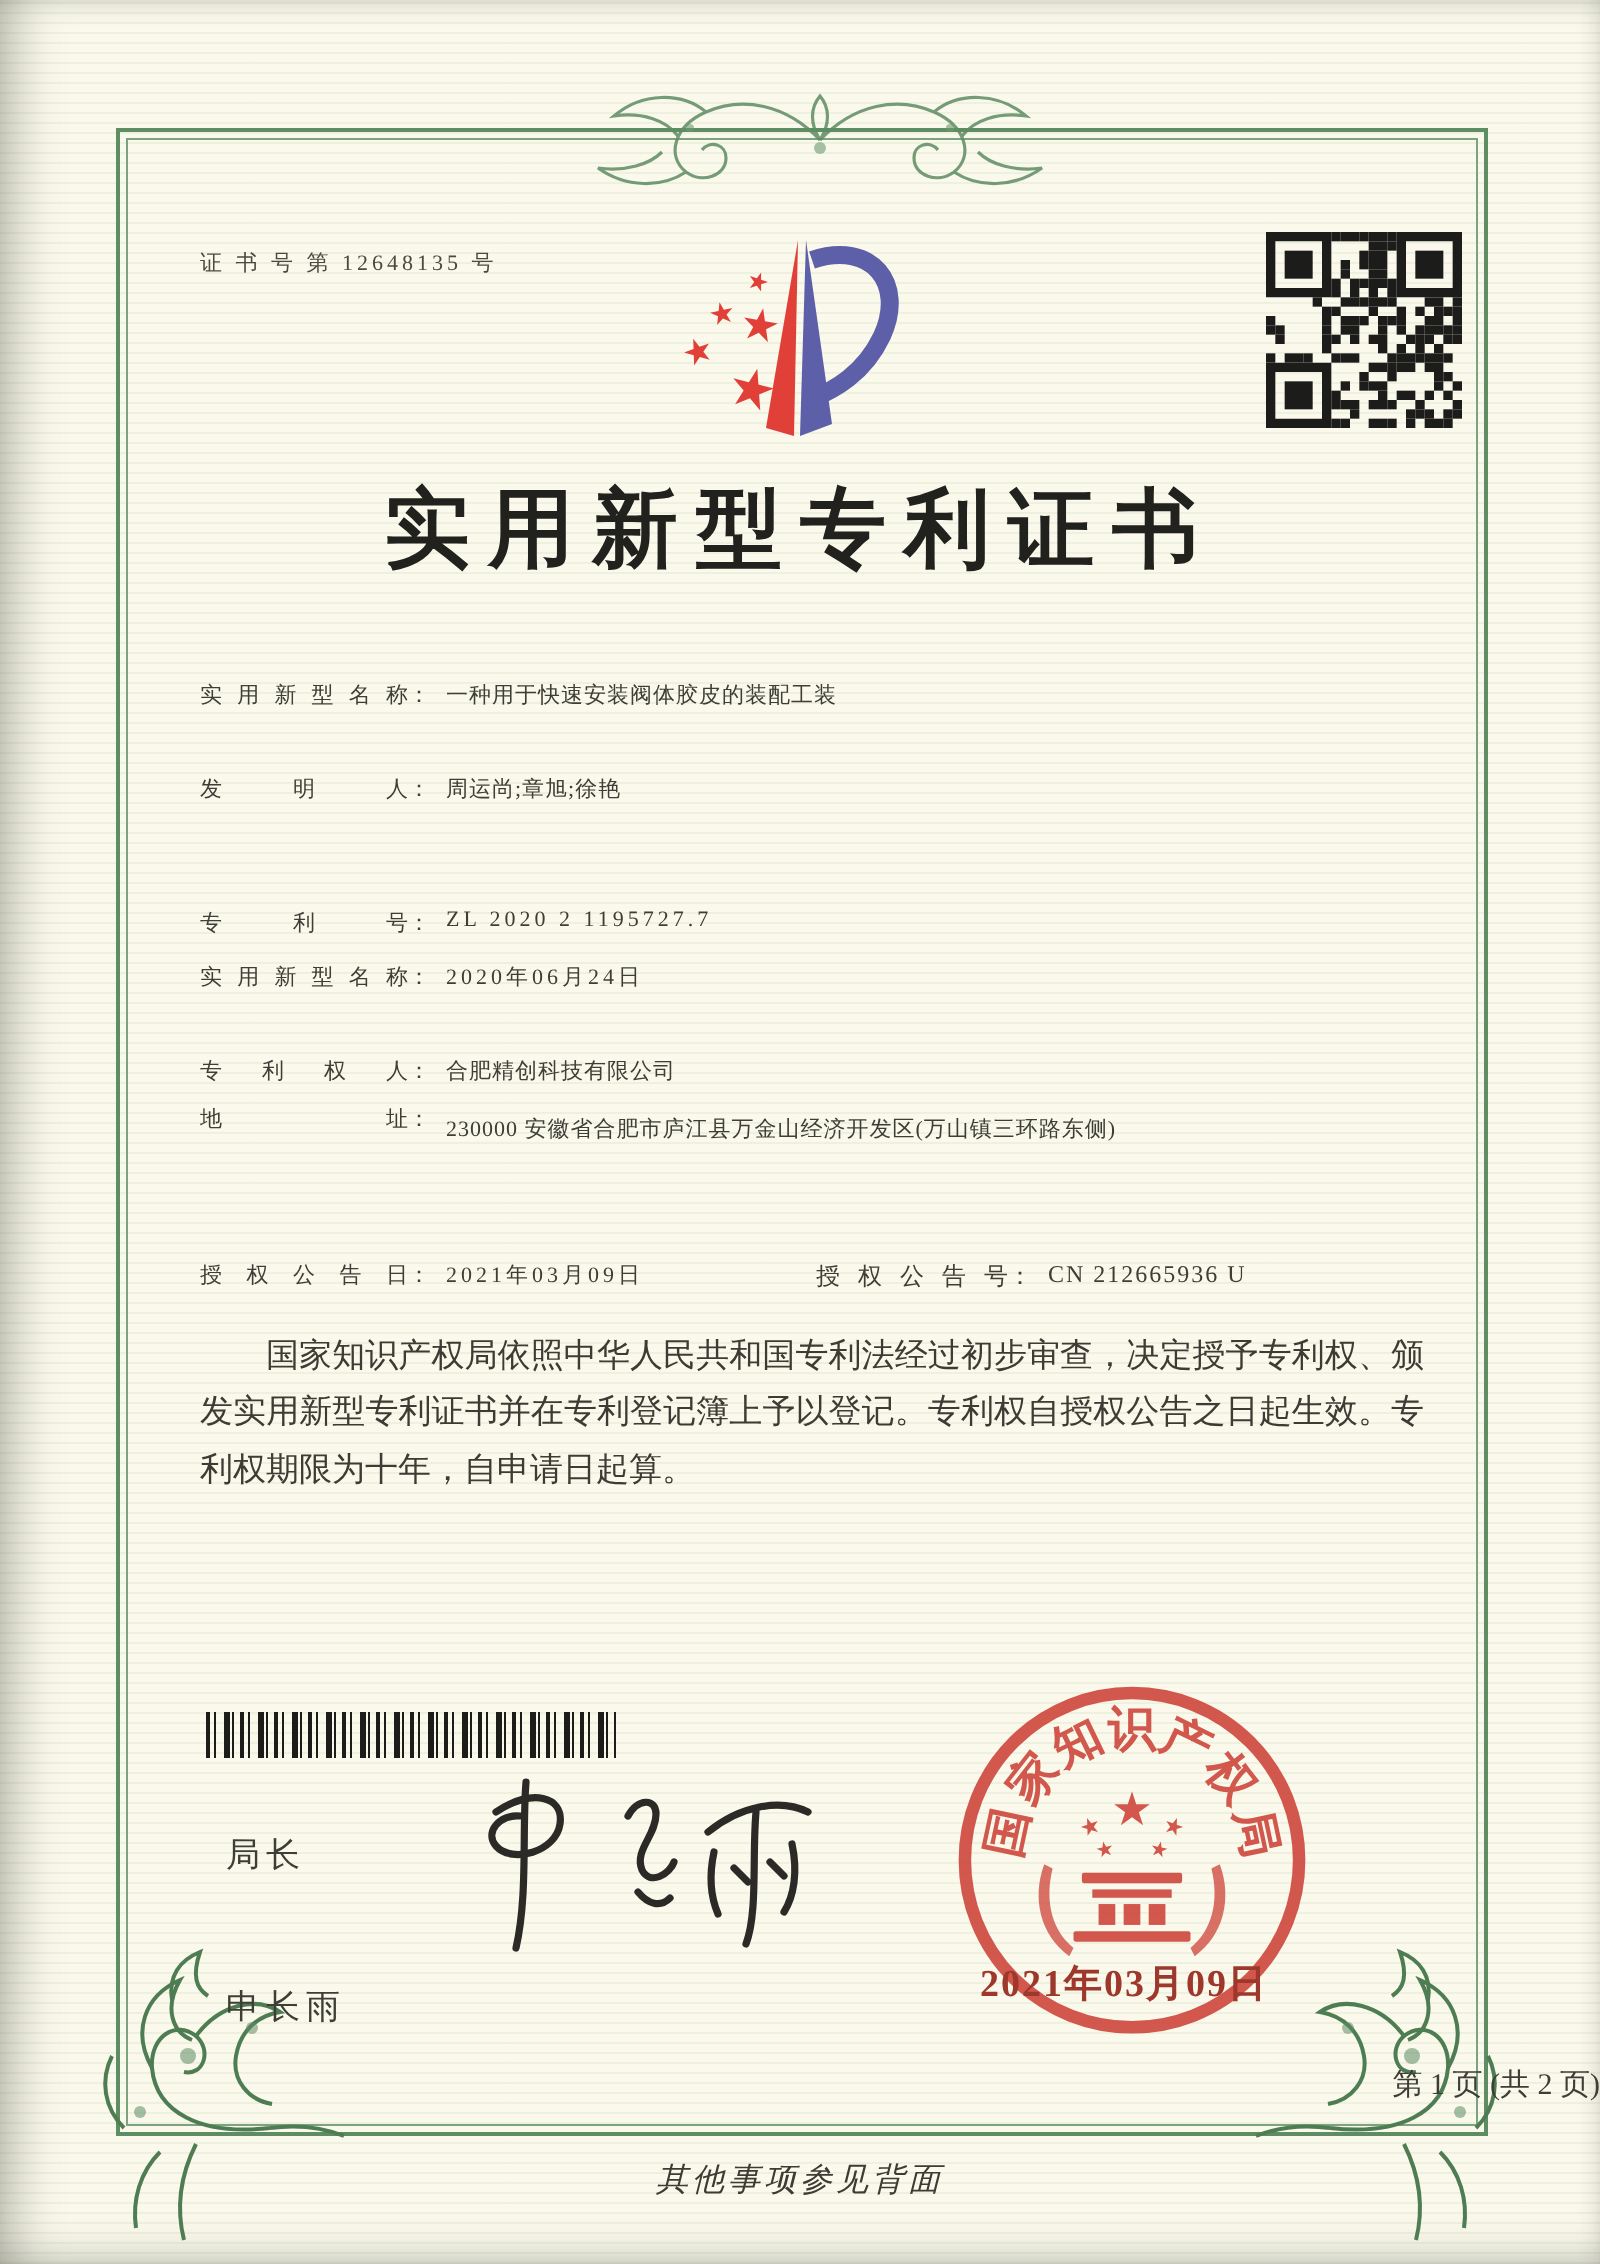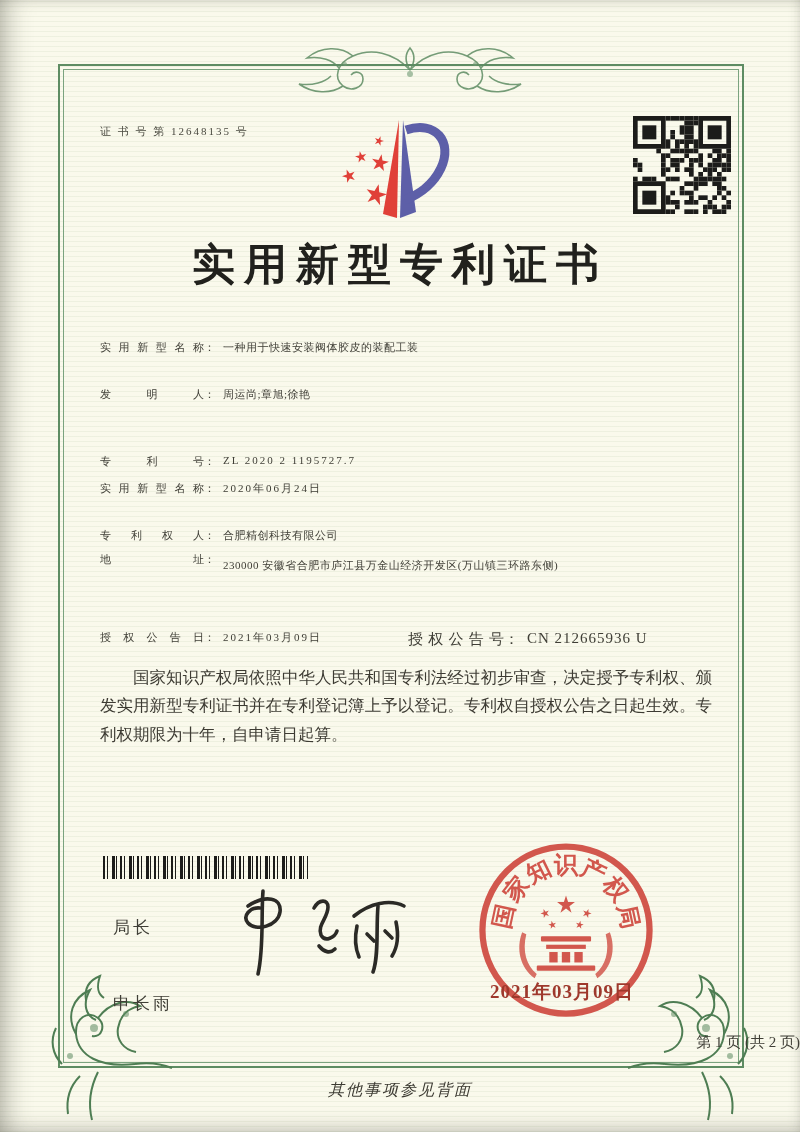--- a/index.html
+++ b/index.html
@@ -20,21 +20,21 @@
   .cert-no{position:absolute;left:100px;top:124px;font-size:11px;letter-spacing:2px;color:#4a4a40;}
   .logo{position:absolute;left:333px;top:108px;width:135px;height:124px;}
   .qr{position:absolute;left:633px;top:116px;width:98px;height:98px;}
   .title{position:absolute;left:0;top:236px;width:100%;text-align:center;
          font-size:43px;font-weight:700;letter-spacing:9px;color:#21211d;}
   .frow{position:absolute;left:100px;font-size:11px;white-space:nowrap;}
   .flabel{display:inline-block;width:104px;text-align:justify;text-align-last:justify;vertical-align:top;}
   .fcolon{display:inline-block;vertical-align:top;margin-right:8px;}
   .fvalue{display:inline-block;vertical-align:top;letter-spacing:0.5px;}
   .fvalue.wrap{white-space:normal;width:500px;line-height:27px;}
-  .pair2{position:absolute;left:408px;font-size:15px;white-space:nowrap;}
+  .pair2{position:absolute;left:408px;font-size:12px;white-space:nowrap;}
   .pair2 .flabel{width:96px;}
   .paras{position:absolute;left:100px;top:664px;width:612px;font-size:16.5px;
          line-height:1.72;text-align:justify;color:#3d3b33;}
   .paras p{margin:0 0 2px 0;text-indent:2em;}
   .barcode{position:absolute;left:103px;top:856px;width:205px;height:23px;
     background:repeating-linear-gradient(90deg,
       #1c1c1a 0 2px, rgba(0,0,0,0) 2px 4px,
       #1c1c1a 4px 5px, rgba(0,0,0,0) 5px 9px,
       #1c1c1a 9px 12px, rgba(0,0,0,0) 12px 13px,
       #1c1c1a 13px 14px, rgba(0,0,0,0) 14px 17px);}

